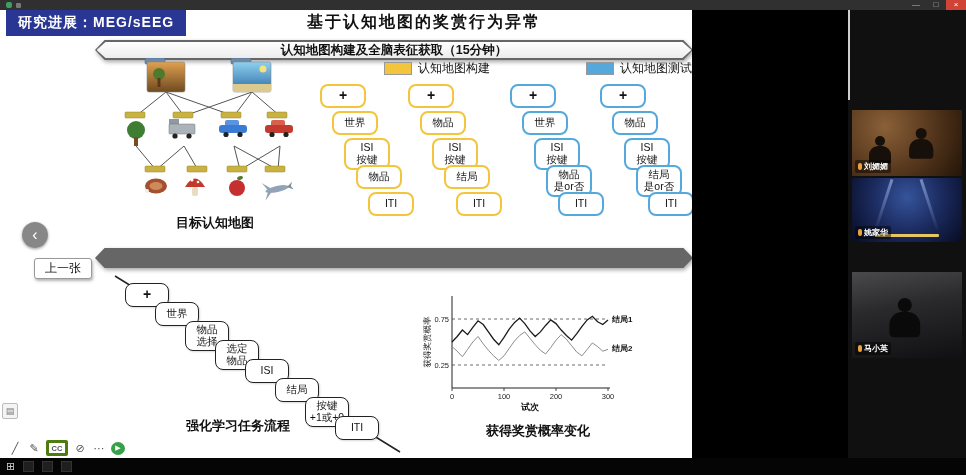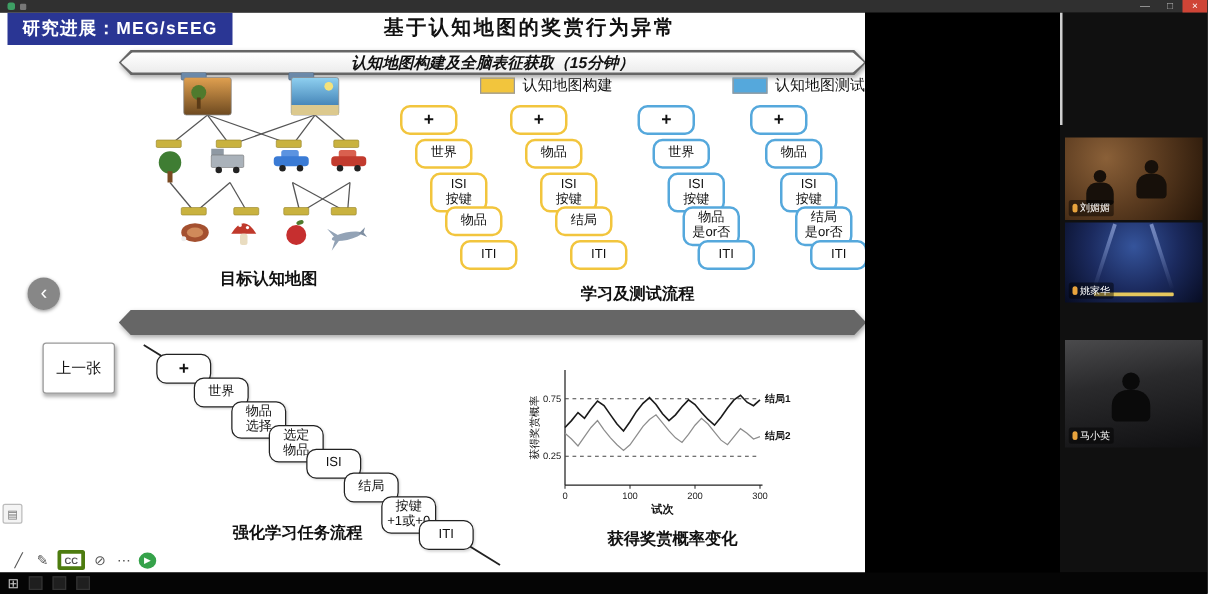--- a/index.html
+++ b/index.html
@@ -23,21 +23,21 @@
   #slide-title{position:absolute;left:174px;top:2px;width:500px;text-align:center;
                font-size:16px;font-weight:bold;letter-spacing:2px;}
 
   .banner{position:absolute;left:95px;width:598px;height:20px;
           filter:drop-shadow(1px 2px 2px rgba(0,0,0,.35));}
   .banner .outer{position:absolute;inset:0;background:#666;
       clip-path:polygon(0% 50%,1.6% 0%,98.4% 0%,100% 50%,98.4% 100%,1.6% 100%);}
   .banner .inner{position:absolute;inset:1.6px;background:linear-gradient(#ffffff,#ececec);
       clip-path:polygon(0% 50%,1.6% 0%,98.4% 0%,100% 50%,98.4% 100%,1.6% 100%);
       display:flex;align-items:center;justify-content:center;font-size:12.5px;font-weight:bold;}
-  #banner1{top:30px;font-style:italic;} #banner2{top:238px;}
+  #banner1{top:30px;} #banner2{top:238px;}
 
   #legend{position:absolute;left:348px;top:50px;display:flex;gap:60px;}
   .legend-item{display:flex;align-items:center;gap:6px;padding-left:36px;}
   .swatch{width:26px;height:11px;border:1px solid #999;display:block;}
   .legend-label{font-size:12px;}
 
   .caption{position:absolute;font-weight:bold;font-size:13px;text-align:center;}
   #tree-caption{left:120px;top:204px;width:190px;}
   #flow-caption{left:410px;top:216px;width:200px;}
   #rl-caption{left:148px;top:407px;width:180px;}
@@ -49,35 +49,35 @@
         border-radius:8px;display:flex;align-items:center;justify-content:center;text-align:center;
         font-size:10.5px;line-height:1.12;white-space:pre-line;padding:2px 1px;box-sizing:border-box;}
   .card.plus{font-size:14px;font-weight:bold;}
   .rlcard{border-color:#222;border-width:1.5px;width:44px;box-shadow:1px 1px 2px rgba(0,0,0,.15);}
   #rl-line{position:absolute;left:0;top:0;width:848px;height:448px;pointer-events:none;}
 
   #prev-btn{position:absolute;left:22px;top:212px;width:26px;height:26px;border-radius:50%;
             background:rgba(118,118,118,.88);color:#fff;display:flex;align-items:center;
             justify-content:center;font-size:16px;box-shadow:0 1px 3px rgba(0,0,0,.4);cursor:pointer;}
   #prev-tooltip{position:absolute;left:34px;top:248px;background:#fff;border:1px solid #999;
-            border-radius:3px;box-shadow:1px 2px 3px rgba(0,0,0,.3);padding:11px 10px;font-size:12px;cursor:pointer;margin-top:16px;}
+            border-radius:3px;box-shadow:1px 2px 3px rgba(0,0,0,.3);padding:1px 10px;font-size:12px;cursor:pointer;}
 
   #annotation-toolbar{position:absolute;left:8px;top:430px;display:flex;gap:5px;align-items:center;}
   .tool{min-width:14px;height:13px;display:inline-flex;align-items:center;justify-content:center;
         font-size:11px;color:#555;cursor:pointer;}
   .tool-subtitle{font-size:7.5px;font-weight:bold;border:3px solid #4d7c0f;border-radius:2px;height:10px;padding:0 1px;}
   .tool-record{background:#35a24a;color:#fff;border-radius:50%;width:13px;height:13px;font-size:7px;}
   #thumbs-btn{position:absolute;left:2px;top:393px;width:14px;height:14px;background:#f4f4f4;
         border:1px solid #bbb;border-radius:2px;display:flex;align-items:center;justify-content:center;
         font-size:9px;color:#777;cursor:pointer;}
 
   
   #sidebar{position:absolute;left:848px;top:10px;width:118px;height:448px;background:#101010;}
   #sidebar-handle{position:absolute;left:0;top:0;width:2px;height:90px;background:#cfcfcf;}
-  .tile{position:absolute;left:4px;width:110px;overflow:hidden;background:#222;cursor:pointer;}
+  .tile{position:absolute;left:4px;width:110px;overflow:hidden;background:#222;cursor:pointer;font-weight:bold;}
   .scene-0{background:radial-gradient(circle at 30% 25%,#8a6038 0%,#5c3c20 45%,#241407 100%);}
   .scene-1{background:radial-gradient(circle at 50% 30%,#35549b 0%,#1b2a5e 50%,#070c22 100%);}
   .scene-2{background:linear-gradient(170deg,#4a4a4c 0%,#2a2a2c 40%,#101012 100%);}
   .person{position:absolute;width:24px;height:30px;transform-origin:top left;}
   .person i{position:absolute;display:block;background:#17100a;}
   .person .head{width:10px;height:10px;border-radius:50%;left:7px;top:0;}
   .person .body{width:22px;height:18px;border-radius:9px 9px 3px 3px;left:1px;top:10px;}
   .scene-2 .person i{background:#0a0a0a;}
   .beam{position:absolute;width:3px;height:55px;top:0;background:linear-gradient(rgba(185,205,255,.55),transparent);}
   .b1{left:30px;transform:rotate(18deg);} .b2{left:76px;transform:rotate(-18deg);}
@@ -245,21 +245,20 @@
 是or否</div>
         <div class="card" style="left: 558px; top: 182px; border-color: rgb(85, 168, 220);">ITI</div>
         <div class="card plus" style="left: 600px; top: 74px; border-color: rgb(85, 168, 220);">+</div>
         <div class="card" style="left: 612px; top: 101px; border-color: rgb(85, 168, 220);">物品</div>
         <div class="card" style="left: 624px; top: 128px; border-color: rgb(85, 168, 220);">ISI
 按键</div>
         <div class="card" style="left: 636px; top: 155px; border-color: rgb(85, 168, 220);">结局
 是or否</div>
         <div class="card" style="left: 648px; top: 182px; border-color: rgb(85, 168, 220);">ITI</div>
       </div>
-    <div class="caption" id="flow-caption">学习及测试流程</div>
 
     <div class="banner" id="banner2">
       <div class="outer"></div>
     </div>
 
     <svg id="rl-line" viewBox="0 0 848 448">
       <line x1="115" y1="266" x2="400" y2="442" stroke="#222" stroke-width="1.5"></line>
     </svg>
     <div id="rlcards">
         <div class="card rlcard plus" style="left: 125px; top: 273px;">+</div>

